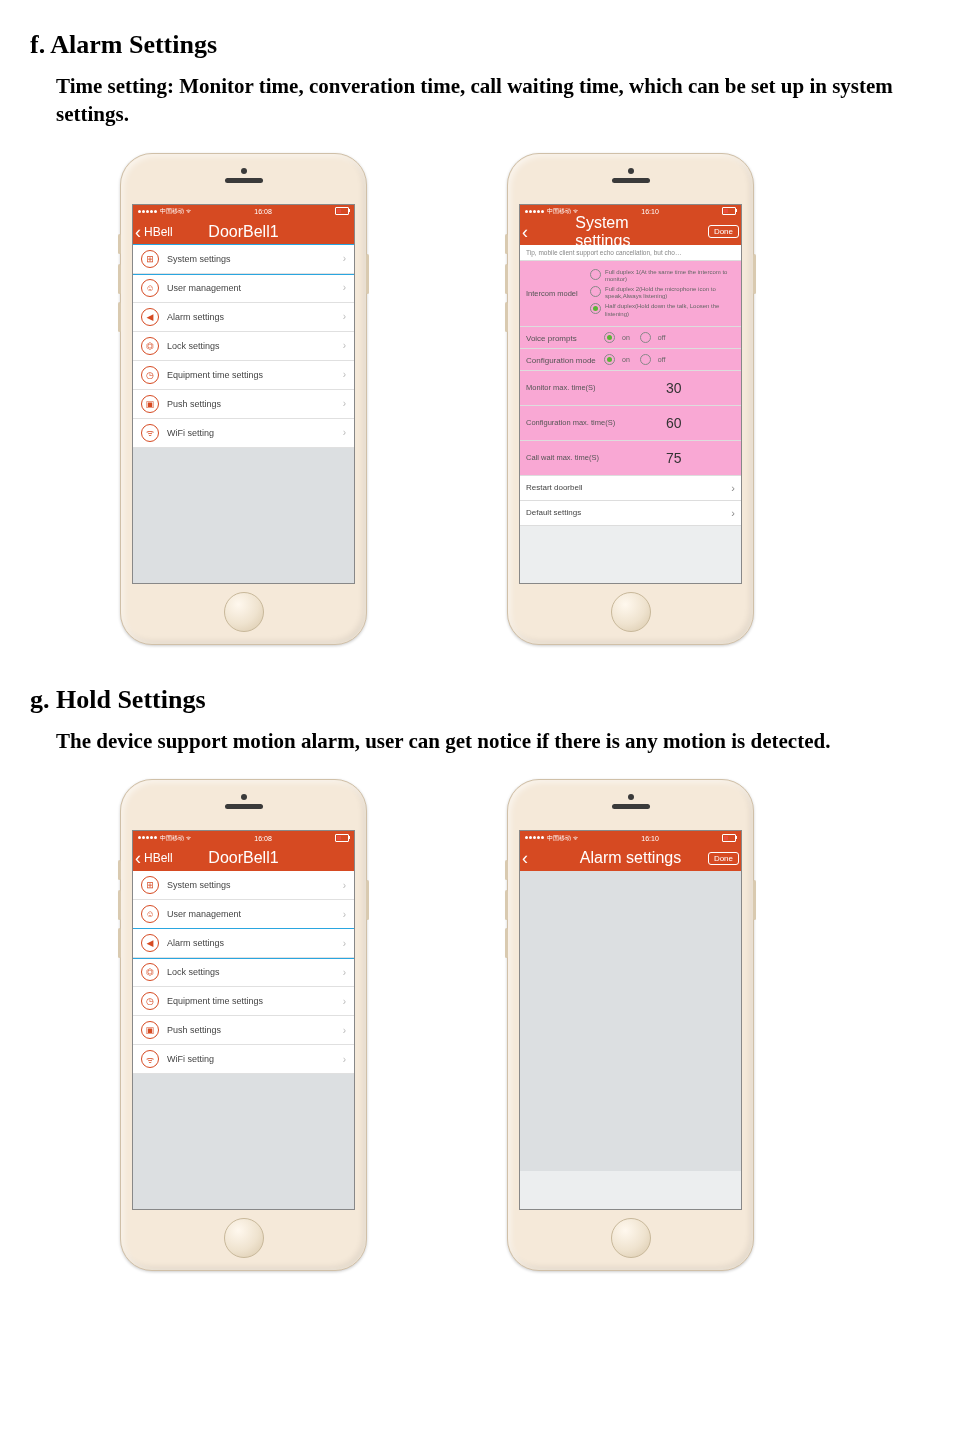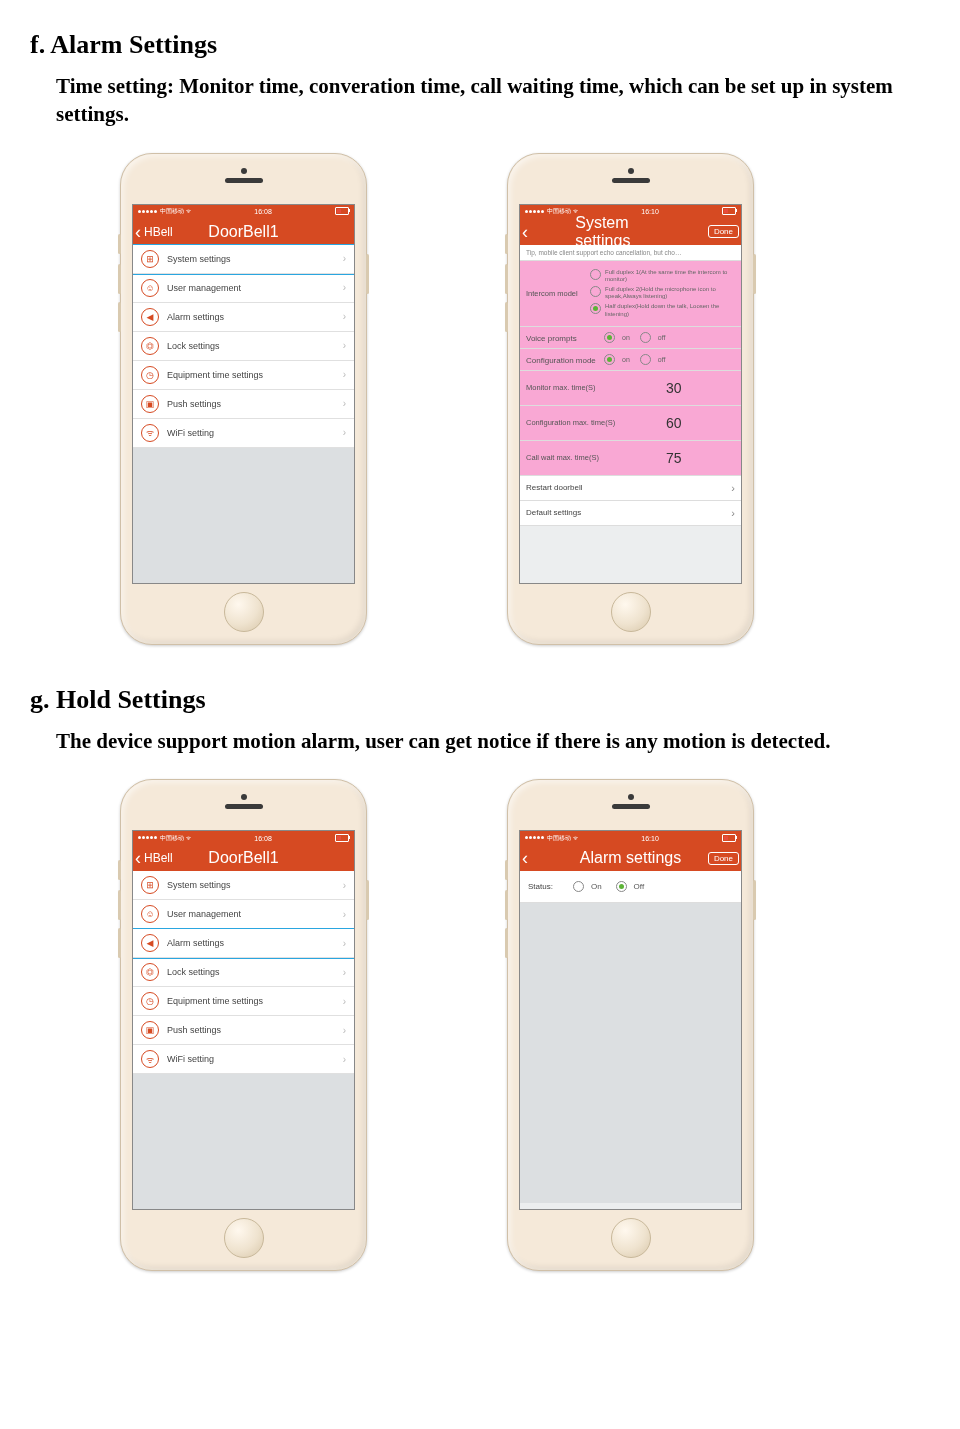--- a/index.html
+++ b/index.html
@@ -299,31 +299,18 @@
       <div class="status">
         <div><span class="dots"><span></span><span></span><span></span><span></span><span></span></span><span class="carrier">中国移动 ᯤ</span></div>
         <div class="time">16:10</div>
         <div><span class="batt"><i></i></span></div>
       </div>
       <div class="nav">
         <span class="back"></span>
         <span class="title">Alarm settings</span>
         <span class="done">Done</span>
       </div>
-      <div class="alarm-body">
-        <div class="alarm-status">
-          <span class="lbl">Status:</span>
-          <span class="pair" style="display:flex;align-items:center;gap:3px;">
-              <span class="radio"></span>
-              <span>On</span>
-            </span>
-          <span class="pair" style="display:flex;align-items:center;gap:3px;">
-              <span class="radio on"></span>
-              <span>Off</span>
-            </span>
-        </div>
-      </div>
       <div class="gray-fill" style="height:300px;"></div>
     </div>
     <div class="home"></div>
     <div class="shine"></div>
   </div>
 </div>
 
 </body></html>

